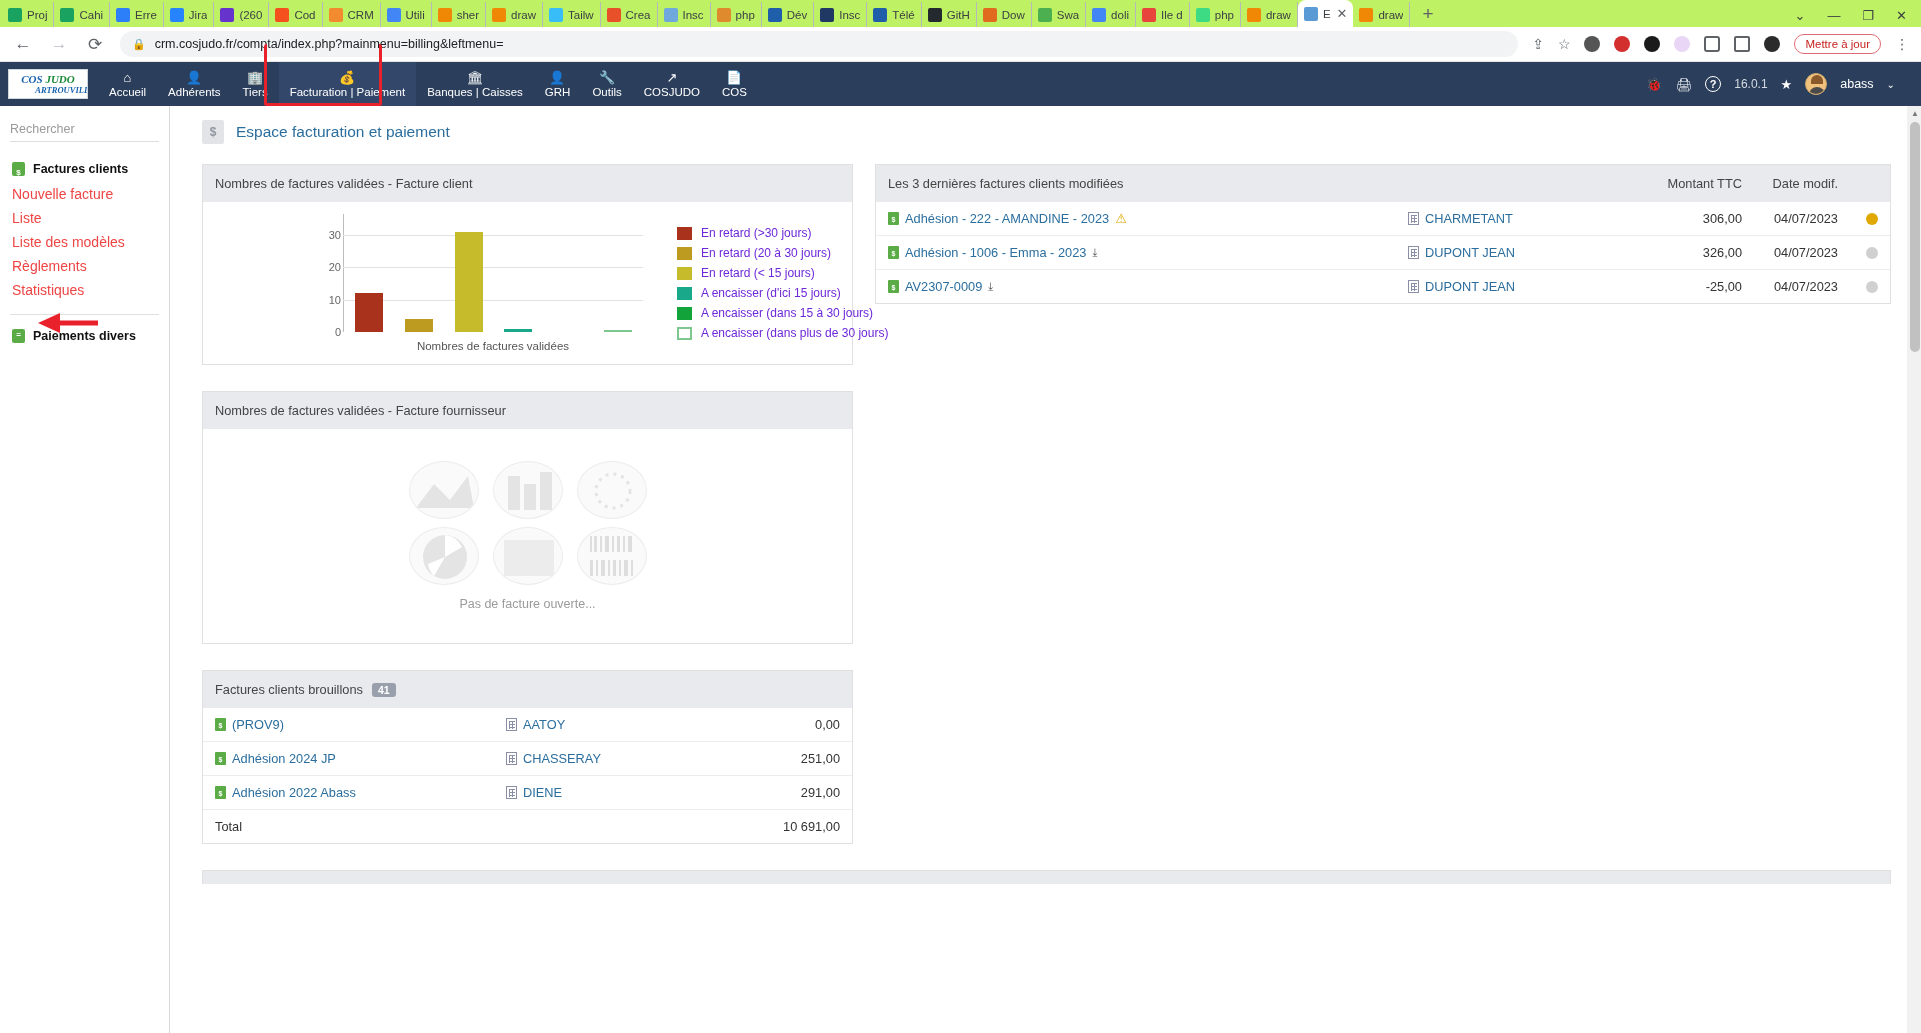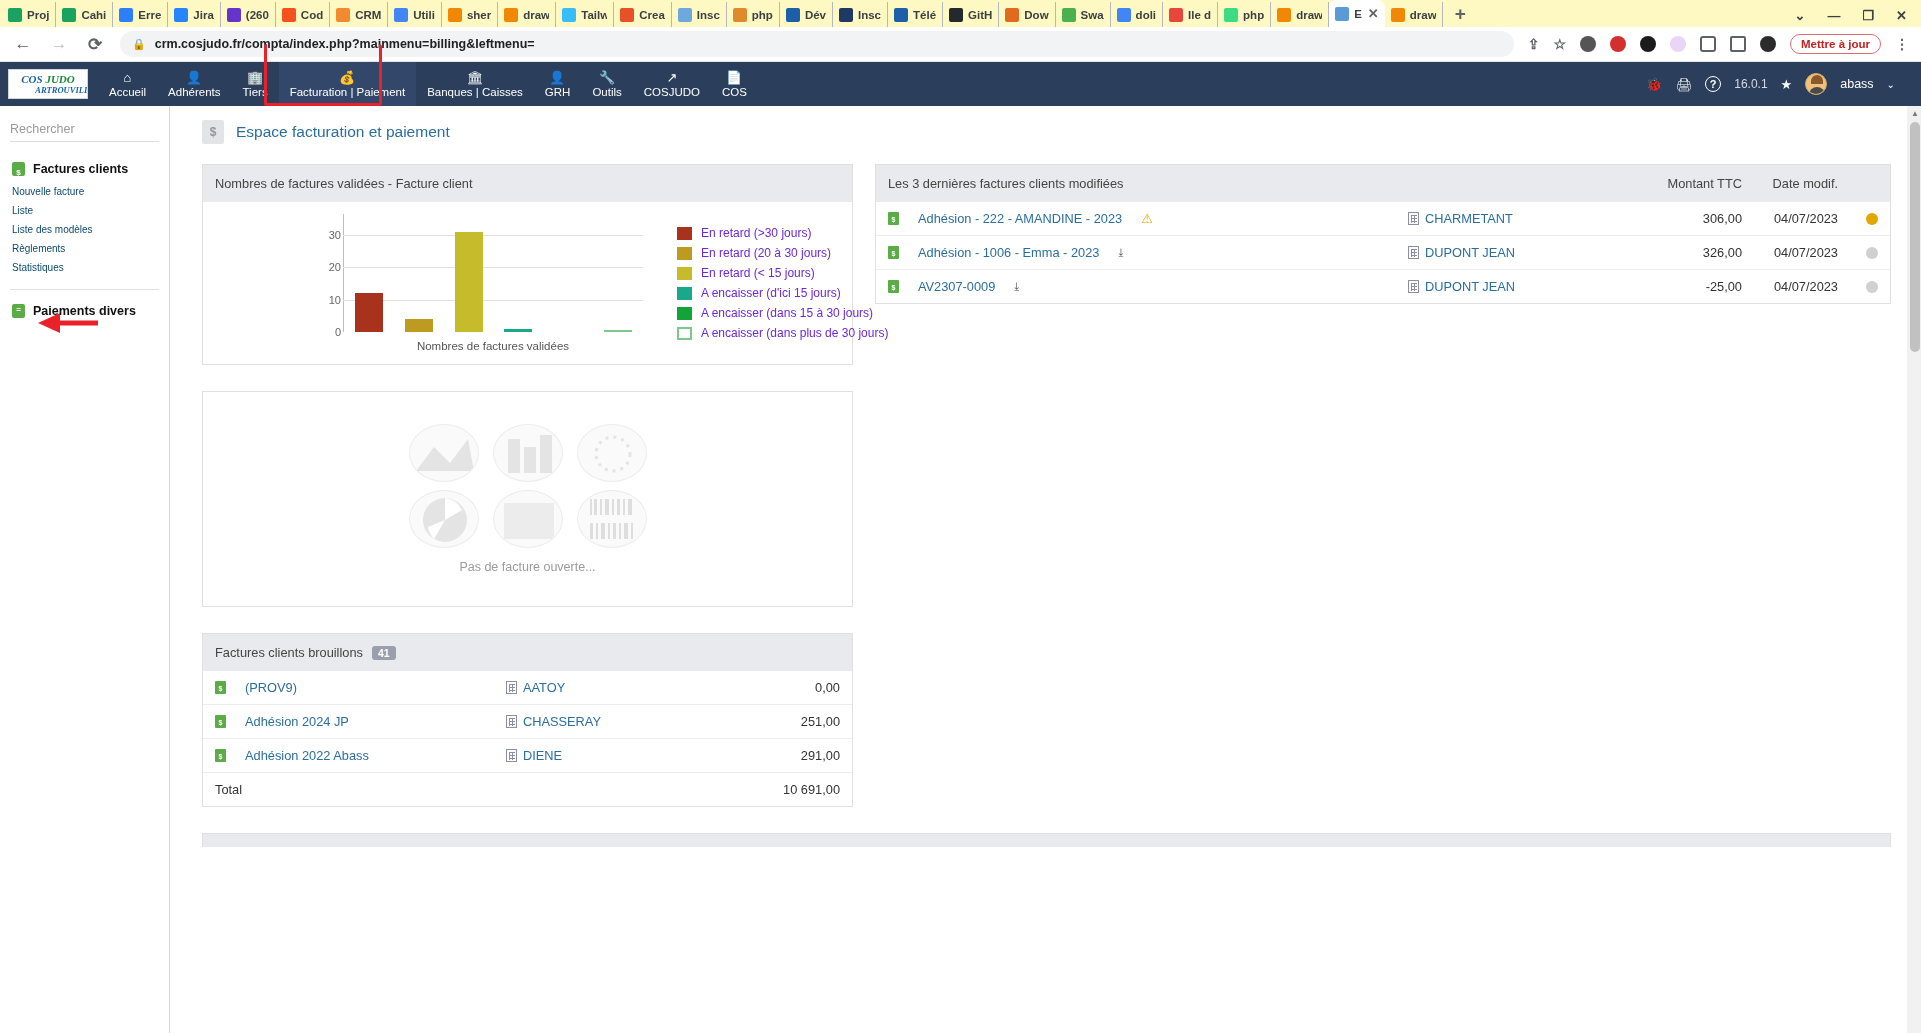--- a/index.html
+++ b/index.html
@@ -4,21 +4,21 @@
 <style>
   * { box-sizing: border-box; margin: 0; padding: 0; }
   html, body {
     width: 1921px; height: 1033px;
     font-family: "Liberation Sans", sans-serif;
     background: #ffffff;
     overflow: hidden;
   }
 
   
-  .browser-chrome { background: #fef9c3; width: 100%; font-weight: bold; }
+  .browser-chrome { background: #bef264; width: 100%; }
   .tabstrip {
     height: 27px; display: flex; align-items: flex-end;
     padding-left: 2px; position: relative;
   }
   .tab {
     display: flex; align-items: center; gap: 5px;
     height: 25px; padding: 0 6px; min-width: 0;
     font-size: 11.5px; color: #3c4043; white-space: nowrap;
     border-right: 1px solid #b5b9bd;
     max-width: 58px; overflow: hidden;
@@ -140,21 +140,21 @@
   .sb-ico.invoice::after {
     content: "$"; position: absolute; left: 0; right: 0; bottom: -1px;
     color: #fff; font-size: 8px; text-align: center; font-weight: bold;
   }
   .sb-ico.payment { background: #5bab46; }
   .sb-ico.payment::after {
     content: "="; position: absolute; left: 0; right: 0; top: 1px;
     color: #fff; font-size: 8px; text-align: center; font-weight: bold;
   }
   .sb-link {
-    padding: 4px 12px; font-size: 10px; color: #0c4a6e;
+    padding: 4px 12px; font-size: 14px; color: #ef4444;
   }
   .sb-sep { border-top: 1px solid #e0e0e0; margin: 12px 10px 10px 10px; }
   .arrow-annot { position: absolute; left: 36px; top: 205px; }
 
   
   .main {
     flex: 1; background: #fff; padding: 14px 0 0 0; overflow: hidden;
     position: relative;
   }
   .page-title-row {
@@ -225,21 +225,21 @@
     background: #fafafa; position: relative; overflow: hidden;
   }
   .empty-text { text-align: center; color: #9b9b9b; font-size: 12.5px; }
 
   
   .trow {
     display: flex; align-items: center; padding: 9px 12px;
     font-size: 12.8px; border-top: 1px solid #ededed;
   }
   .trow:first-child { border-top: none; }
-  .trow .c-name { flex: 1; display: flex; align-items: center; gap: 19px; color: #2b6e9e; }
+  .trow .c-name { flex: 1; display: flex; align-items: center; gap: 6px; color: #2b6e9e; }
   .trow .c-third { width: 238px; display: flex; align-items: center; gap: 6px; color: #2b6e9e; }
   .trow .c-amt { width: 96px; text-align: right; color: #333; }
   .trow .c-date { width: 96px; text-align: right; color: #333; }
   .trow .c-dot { width: 40px; display: flex; justify-content: flex-end; }
   .trow.muted .c-name { color: #5a5a5a; }
   .trow.total { color: #333; }
   .trow.total .c-name { color: #333; }
   .doc-ico {
     width: 11px; height: 13px; background: #5bab46; border-radius: 1px;
     display: inline-block; flex: 0 0 11px; position: relative;
@@ -601,20 +601,21 @@
                   <div class="legend-item">
                     <span class="swatch" style="background: rgb(255, 255, 255); border: 2px solid rgb(126, 200, 143);"></span>
                     <span>A encaisser (dans plus de 30 jours)</span>
                   </div>
                 </div>
             </div>
           </div>
         </div>
 
         <div class="card">
+          <div class="card-head">Nombres de factures validées - Facture fournisseur</div>
           <div class="card-body">
             <div class="empty-box">
               <div class="empty-icons">
                 <div class="eicon">
                   <svg width="70" height="58" viewBox="0 0 70 58">
                       <path d="M6 46 L24 22 L40 38 L58 14 L64 46 Z" fill="#e4e4e4"></path>
                     </svg>
                 </div>
                 <div class="eicon">
                   <svg width="70" height="58" viewBox="0 0 70 58">

